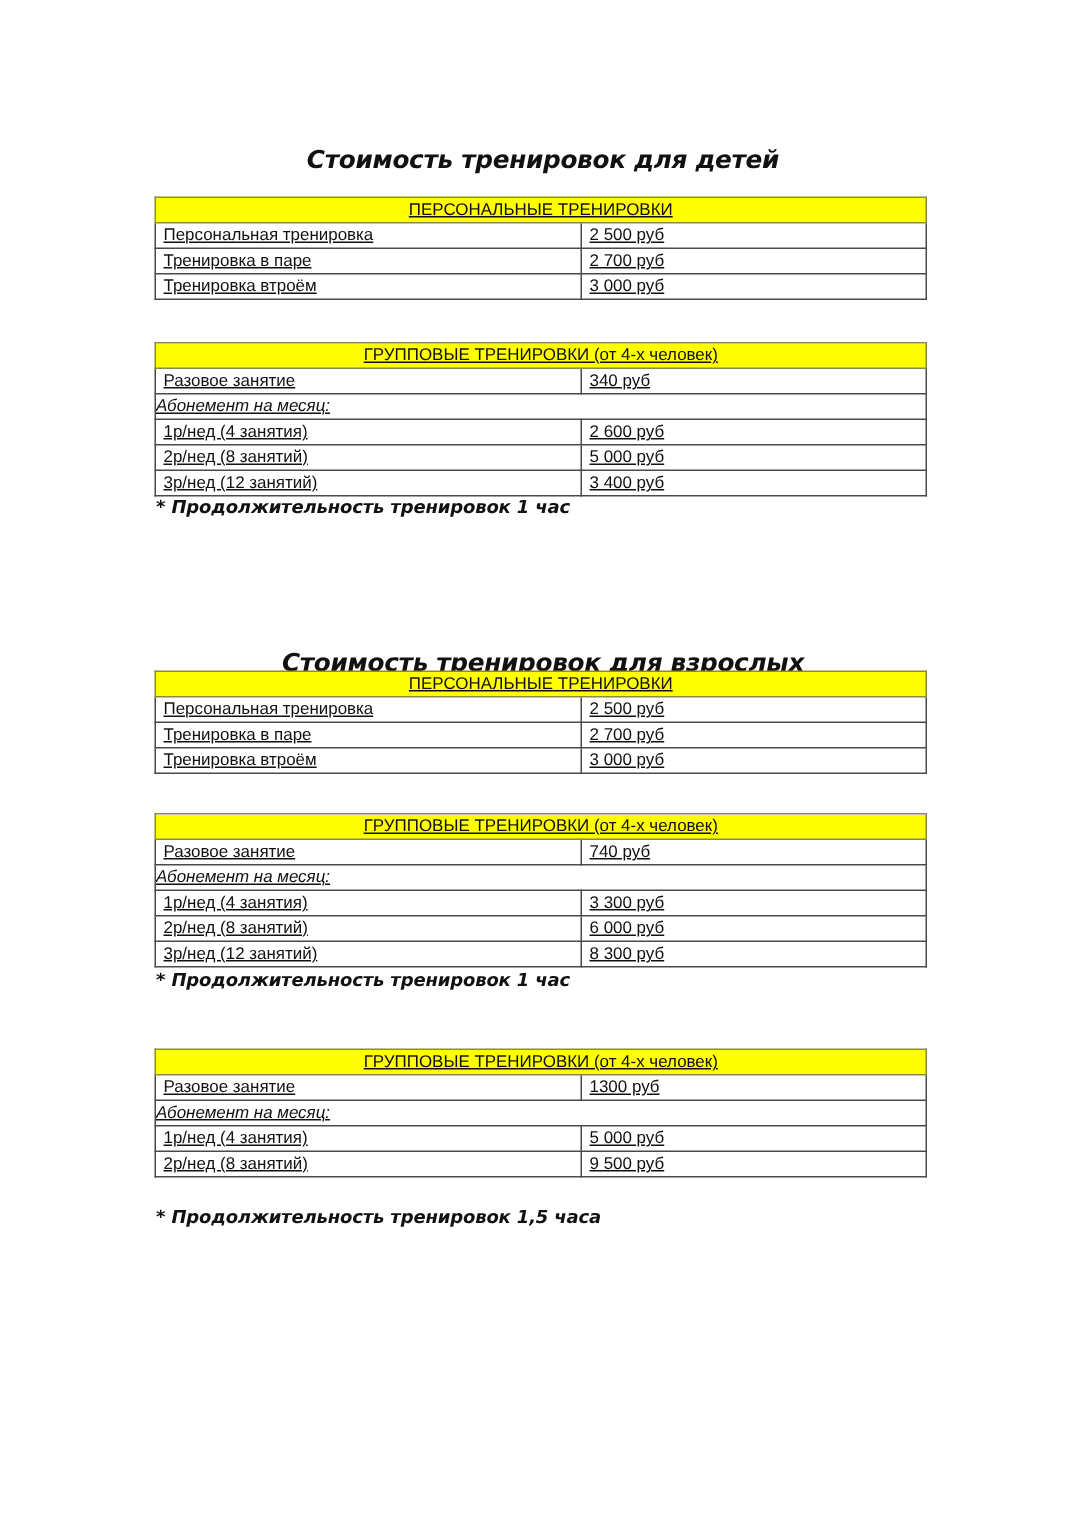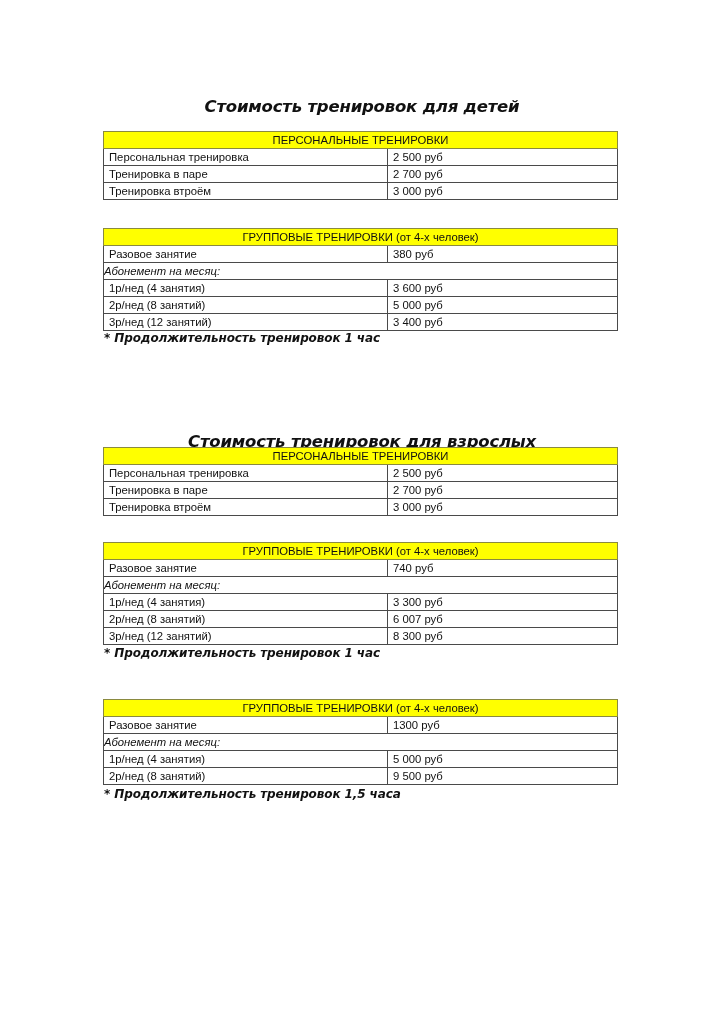--- a/index.html
+++ b/index.html
@@ -36,20 +36,21 @@
       font-size: 11.3px;
     }
     .price-table td {
       border: 1px solid #4a4a4a;
       height: 16px;
       padding: 0 0 0 5px;
       line-height: 16px;
       white-space: nowrap;
       overflow: hidden;
       vertical-align: middle;
+      text-decoration: underline;
     }
     .price-table col.c1 { width: 284px; }
     .price-table col.c2 { width: 230px; }
     .price-table td.head {
       background: #ffff00;
       text-align: center;
       padding: 0;
       border-color: #8a8a40;
     }
     .price-table td.sub {
@@ -100,28 +101,28 @@
   <colgroup>
       <col class="c1">
       <col class="c2">
     </colgroup>
   <tbody>
       <tr>
         <td class="head" colspan="2">ГРУППОВЫЕ ТРЕНИРОВКИ (от 4-х человек)</td>
       </tr>
   <tr>
     <td>Разовое занятие</td>
-    <td>380 руб</td>
+    <td>340 руб</td>
   </tr>
   <tr>
         <td class="sub" colspan="2">Абонемент на месяц:</td>
       </tr>
   <tr>
     <td>1р/нед (4 занятия)</td>
-    <td>3 600 руб</td>
+    <td>2 600 руб</td>
   </tr>
   <tr>
     <td>2р/нед (8 занятий)</td>
     <td>5 000 руб</td>
   </tr>
   <tr>
     <td>3р/нед (12 занятий)</td>
     <td>3 400 руб</td>
   </tr>
 </tbody>
@@ -169,21 +170,21 @@
   </tr>
   <tr>
         <td class="sub" colspan="2">Абонемент на месяц:</td>
       </tr>
   <tr>
     <td>1р/нед (4 занятия)</td>
     <td>3 300 руб</td>
   </tr>
   <tr>
     <td>2р/нед (8 занятий)</td>
-    <td>6 007 руб</td>
+    <td>6 000 руб</td>
   </tr>
   <tr>
     <td>3р/нед (12 занятий)</td>
     <td>8 300 руб</td>
   </tr>
 </tbody>
   </table>
 <div class="note" style="top:646px;">* Продолжительность тренировок 1 час</div>
 
 <table class="price-table" style="top:699px;">
@@ -205,13 +206,13 @@
   <tr>
     <td>1р/нед (4 занятия)</td>
     <td>5 000 руб</td>
   </tr>
   <tr>
     <td>2р/нед (8 занятий)</td>
     <td>9 500 руб</td>
   </tr>
 </tbody>
   </table>
-<div class="note" style="top:787px;">* Продолжительность тренировок 1,5 часа</div>
+<div class="note" style="top:804px;">* Продолжительность тренировок 1,5 часа</div>
 
 </body></html>

